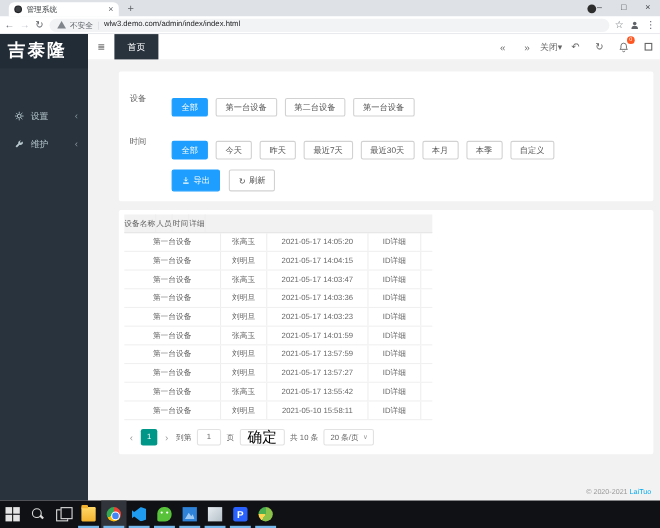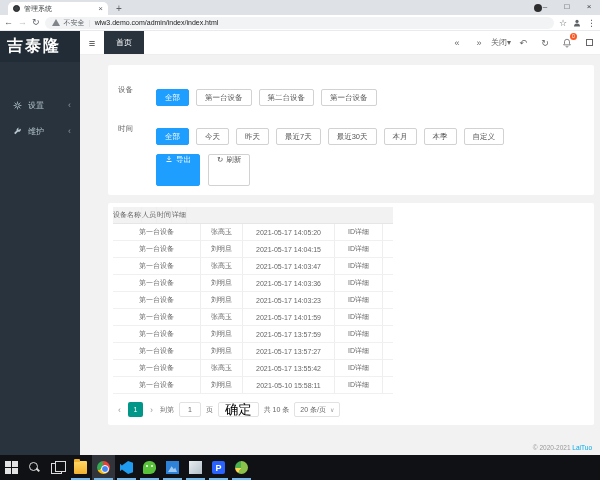--- a/index.html
+++ b/index.html
@@ -56,21 +56,21 @@
   
   .content { flex:1; padding:10px 6px 0 28px; position:relative; overflow:hidden; }
   .card { background:#fff; border-radius:2px; }
   .filters { padding:8px 10px 9px; }
   .frow { display:flex; align-items:center; margin-bottom:6px; }
   .flabel { width:38px; font-size:7.5px; color:#666; flex:none; }
   .btns { display:flex; gap:7px;margin-top:16px; }
   .fbtn { height:17px; padding:0 8px; font-size:7.5px; color:#555; background:#fff; border:1px solid #d2d2d2; border-radius:2px; display:flex; align-items:center; cursor:pointer; white-space:nowrap; }
   .fbtn.active { background:#1e9fff; border-color:#1e9fff; color:#fff; }
   .actrow { margin:9px 0 0 38px; display:flex; gap:8px; }
-  .abtn { height:32px; padding:0 8px; font-size:7.5px; border-radius:2px; display:flex; align-items:flex-start; gap:3px; cursor:pointer; }
+  .abtn { height:20px; padding:0 8px; font-size:7.5px; border-radius:2px; display:flex; align-items:center; gap:3px; cursor:pointer; }
   .abtn.blue { background:#1e9fff; color:#fff; border:1px solid #1e9fff; }
   .abtn.plain { background:#fff; color:#555; border:1px solid #d2d2d2; }
 
   .tablecard { margin-top:8px; padding:4px 5px 8px; }
   .tbl { width:280px; }
   .trow { display:flex; height:17px; align-items:stretch; border-bottom:1px solid #f0f0f0; }
   .trow.head { background:#f2f2f2; border-bottom:1px solid #e6e6e6; }
   .tc { display:flex; align-items:center; justify-content:center; font-size:7px; color:#666; border-right:1px solid #eee; white-space:nowrap; overflow:hidden; }
   .trow.head .tc { color:#5f5f5f; }
   .c0{width:88px;} .c1{width:42px;} .c2{width:92px;} .c3{width:48px;}

